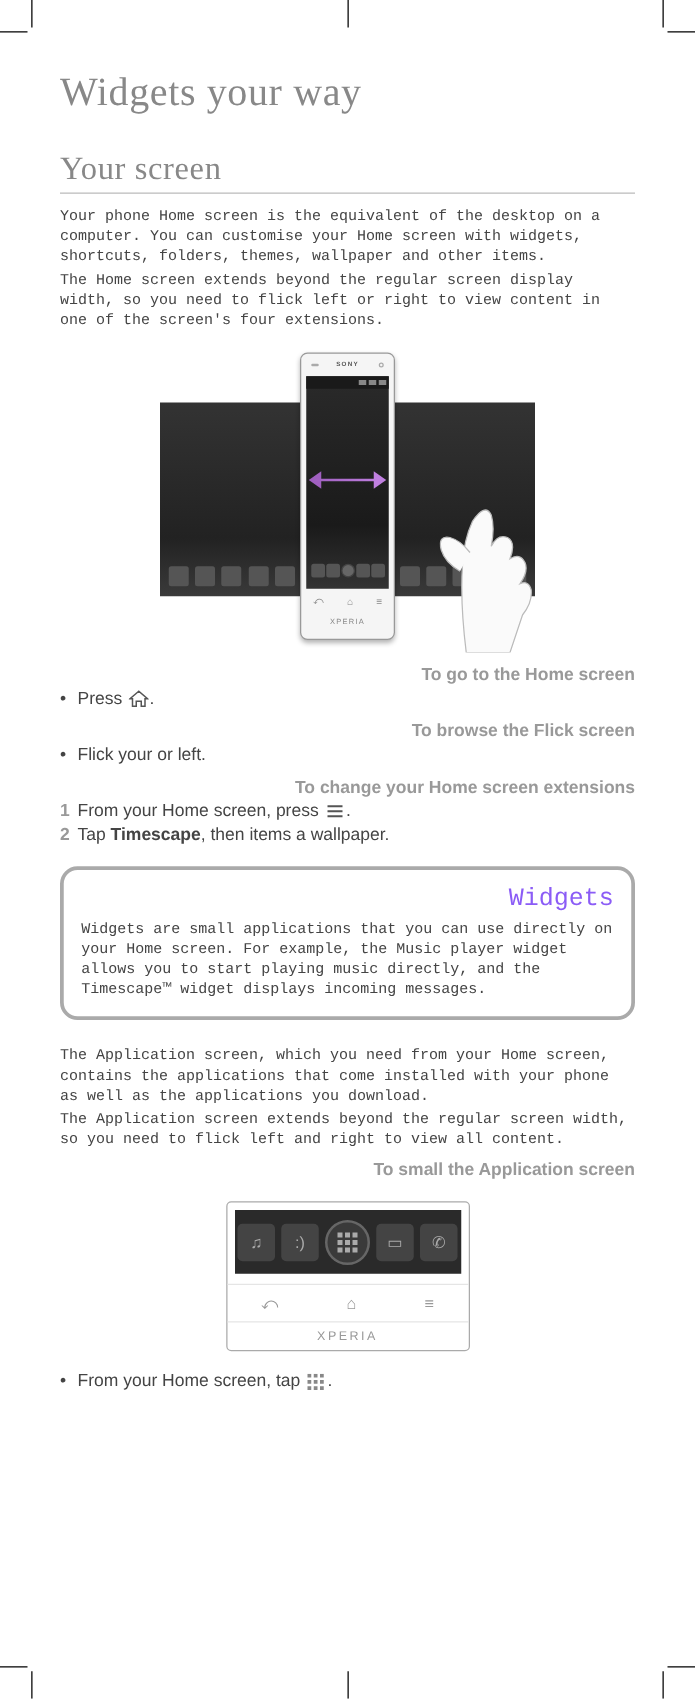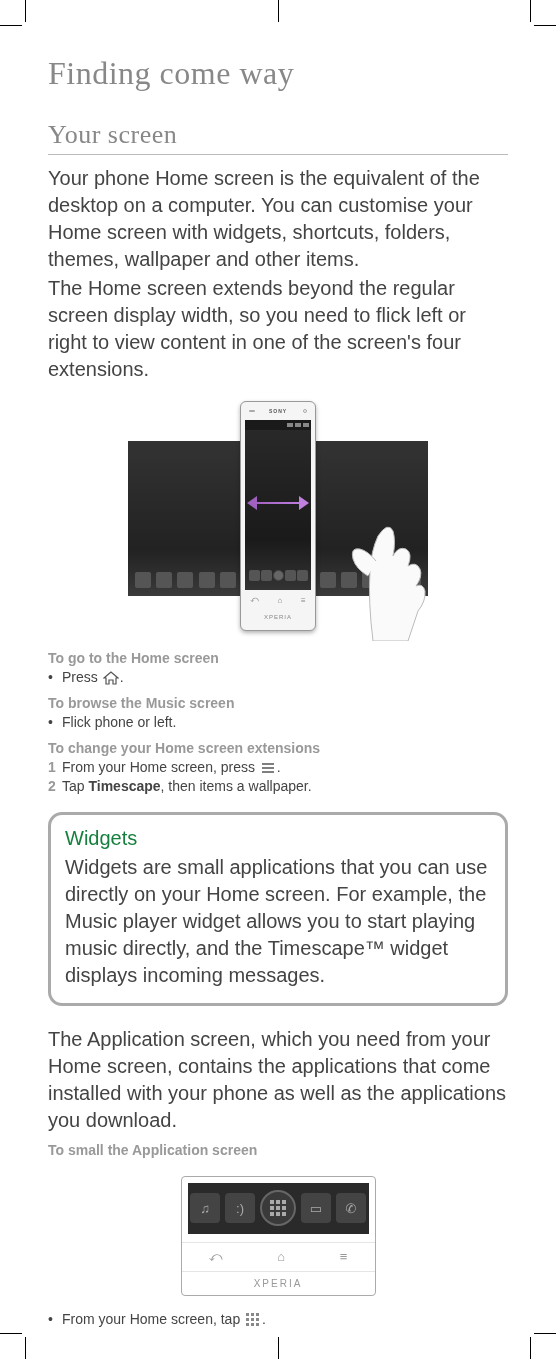--- a/index.html
+++ b/index.html
@@ -45,31 +45,33 @@
       font-family: Georgia, 'Times New Roman', serif;
       font-weight: normal;
       color: #888;
       font-size: 26px;
       border-bottom: 1px solid #bbb;
       padding-bottom: 4px;
       margin-bottom: 10px;
       letter-spacing: 0.5px;
     }
     .body-text {
-      font-size: 20px;
+      font-size: 12px;
       color: #444;
       line-height: 1.35;
       margin-bottom: 2px;
+      font-family: Liberation Mono, monospace;
     }
     .sub-heading {
       font-size: 14px;
       color: #999;
       font-weight: bold;
       margin-top: 8px;
       margin-bottom: 2px;
+      text-align: right;
     }
     .bullet-line, .num-line {
       font-size: 14px;
       color: #444;
       line-height: 1.35;
       display: flex;
       align-items: baseline;
     }
     .bullet-line .bullet {
       width: 14px;
@@ -260,25 +262,26 @@
 
     .widgets-box {
       margin-top: 16px;
       margin-bottom: 20px;
       border: 3px solid #aaa;
       border-radius: 14px;
       padding: 12px 14px;
       background: #fff;
     }
     .widgets-title {
-      font-family: Liberation Sans, sans-serif;
+      font-family: Liberation Mono, monospace;
       font-size: 20px;
       font-weight: normal;
-      color: #15803d;
+      color: #8b5cf6;
       margin-bottom: 4px;
+      text-align: right;
     }
 
     .inline-icon {
       display: inline-flex;
       vertical-align: middle;
       width: 18px;
       height: 16px;
       justify-content: center;
       align-items: center;
     }
@@ -354,21 +357,21 @@
 <div class="crop-mark crop-top-right-v"></div>
 <div class="crop-mark crop-top-right-h"></div>
 <div class="crop-mark crop-bottom-left-v"></div>
 <div class="crop-mark crop-bottom-left-h"></div>
 <div class="crop-mark crop-bottom-center-v"></div>
 <div class="crop-mark crop-bottom-right-v"></div>
 <div class="crop-mark crop-bottom-right-h"></div>
 
 <div class="page">
 
-  <h1>Finding come way</h1>
+  <h1>Widgets your way</h1>
 
   <h2>Your screen</h2>
 
   <p class="body-text">Your phone Home screen is the equivalent of the desktop on a computer. You can customise your Home screen with widgets, shortcuts, folders, themes, wallpaper and other items.</p>
   <p class="body-text">The Home screen extends beyond the regular screen display width, so you need to flick left or right to view content in one of the screen's four extensions.</p>
 
   <div class="illustration">
     <div class="phone-illustration">
       <div class="phone-bg-panel phone-bg-left">
         <div class="phone-bg-icons">
@@ -434,24 +437,24 @@
     <span>
       <span>Press</span>
       <span class="inline-icon home-icon">
         <svg viewBox="0 0 16 14">
             <path d="M8 1 L1 7 L3 7 L3 13 L6 13 L6 9 L10 9 L10 13 L13 13 L13 7 L15 7 Z" fill="none" stroke="#555" stroke-width="1.2"></path>
           </svg>
       </span><span>.</span>
     </span>
   </div>
 
-  <div class="sub-heading">To browse the Music screen</div>
+  <div class="sub-heading">To browse the Flick screen</div>
   <div class="bullet-line">
     <span class="bullet">•</span>
-    <span>Flick phone or left.</span>
+    <span>Flick your or left.</span>
   </div>
 
   <div class="sub-heading">To change your Home screen extensions</div>
   <div class="num-line">
     <span class="num">1</span>
     <span>
       <span>From your Home screen, press</span>
       <span class="inline-icon menu-icon">
         <svg viewBox="0 0 16 14">
             <line x1="2" y1="3" x2="14" y2="3" stroke="#555" stroke-width="1.5"></line>
@@ -468,20 +471,21 @@
     </span>
   </div>
 
   <div class="widgets-box">
     <div class="widgets-title">Widgets</div>
     <p class="body-text">Widgets are small applications that you can use directly on your Home screen. For example, the Music player widget allows you to start playing music directly, and the Timescape™ widget displays incoming messages.</p>
   </div>
 
 
   <p class="body-text">The Application screen, which you need from your Home screen, contains the applications that come installed with your phone as well as the applications you download.</p>
+  <p class="body-text">The Application screen extends beyond the regular screen width, so you need to flick left and right to view all content.</p>
 
   <div class="sub-heading">To small the Application screen</div>
 
   <div class="illustration">
     <div class="app-screen-illustration">
       <div class="app-dock-bar">
         <div class="dock-btn">♫</div>
         <div class="dock-btn">:)</div>
         <div class="dock-btn center">
           <svg viewBox="0 0 18 18">

